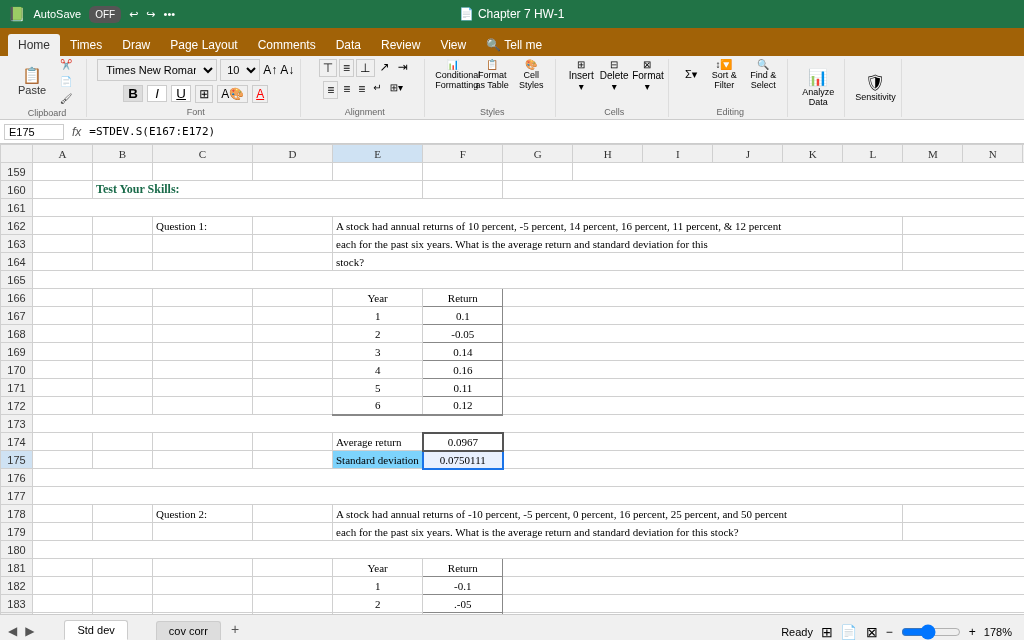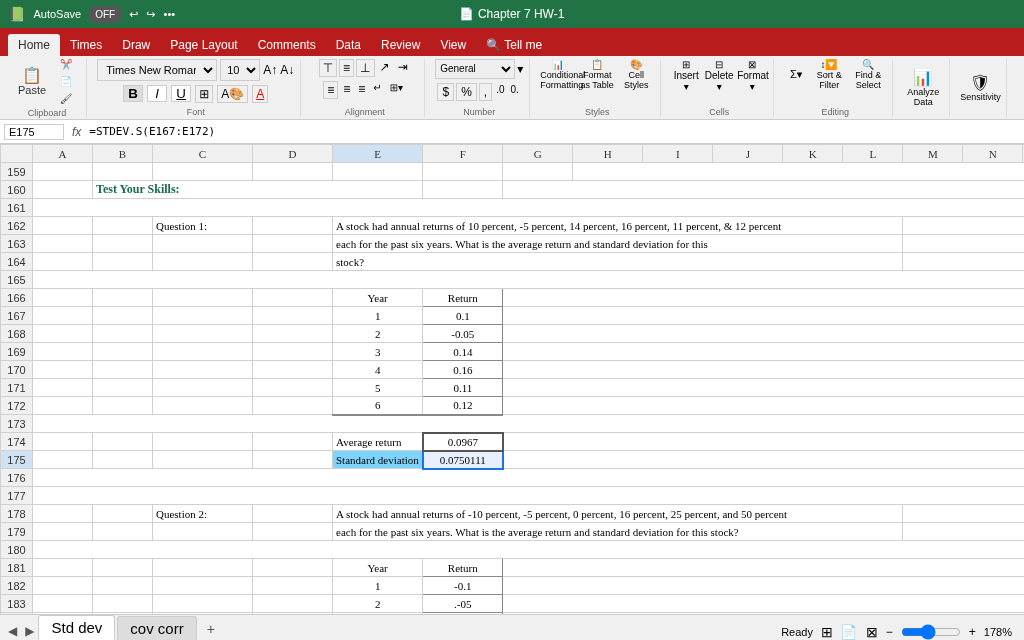--- a/index.html
+++ b/index.html
@@ -14,21 +14,21 @@
       align-items: center;
       justify-content: space-between;
       padding: 0 8px;
     }
     #title-bar .left { display: flex; align-items: center; gap: 8px; font-size: 11px; }
     #title-bar .center { font-size: 12px; font-weight: 500; position: absolute; left: 50%; transform: translateX(-50%); }
     #title-bar .right { display: flex; gap: 12px; font-size: 11px; }
 
     
     #ribbon-tabs {
-      background: #b91c1c;
+      background: #a16207;
       display: flex;
       align-items: flex-end;
       padding: 0 8px;
       height: 28px;
     }
     .ribbon-tab {
       color: white;
       padding: 4px 10px;
       font-size: 12px;
       cursor: pointer;
@@ -194,27 +194,28 @@
       height: 26px;
       background: #f0f0f0;
       border-top: 1px solid #ccc;
       display: flex;
       align-items: flex-end;
       padding: 0 4px;
       gap: 0;
     }
     .sheet-tab {
       padding: 3px 12px;
-      font-size: 15px;
+      font-size: 11px;
       cursor: pointer;
       border: 1px solid #ccc;
       border-bottom: none;
       background: #ddd;
       border-radius: 3px 3px 0 0;
       margin-right: 2px;
+      margin-left: 26px;
     }
     .sheet-tab.active {
       background: white;
       font-weight: 500;
       border-bottom: 1px solid white;
     }
     .add-sheet-btn {
       padding: 3px 8px;
       font-size: 14px;
       cursor: pointer;
@@ -318,36 +319,20 @@
     <div style="display:flex;gap:2px;">
       <span style="cursor:pointer;border:1px solid #ccc;padding:1px 3px;">≡</span>
       <span style="cursor:pointer;padding:1px 3px;">≡</span>
       <span style="cursor:pointer;padding:1px 3px;">≡</span>
       <span style="cursor:pointer;padding:1px 3px;font-size:10px;">↵</span>
       <span style="cursor:pointer;padding:1px 3px;font-size:10px;">⊞▾</span>
     </div>
     <span class="ribbon-group-label">Alignment</span>
   </div>
 
-  <div class="ribbon-group" style="min-width:100px;">
-    <div style="display:flex;align-items:center;gap:2px;margin-bottom:2px;">
-      <select style="border:1px solid #ccc;font-size:10px;width:80px;height:20px;">
-        <option>General</option>
-      </select>
-      <span style="cursor:pointer;">▾</span>
-    </div>
-    <div style="display:flex;gap:2px;">
-      <span style="cursor:pointer;border:1px solid #ccc;padding:1px 4px;">$</span>
-      <span style="cursor:pointer;border:1px solid #ccc;padding:1px 4px;">%</span>
-      <span style="cursor:pointer;border:1px solid #ccc;padding:1px 4px;">,</span>
-      <span style="cursor:pointer;padding:1px 2px;font-size:10px;">.0</span>
-      <span style="cursor:pointer;padding:1px 2px;font-size:10px;">0.</span>
-    </div>
-    <span class="ribbon-group-label">Number</span>
-  </div>
 
   <div class="ribbon-group">
     <div style="display:flex;gap:3px;align-items:center;">
       <div style="cursor:pointer;font-size:10px;text-align:center;width:36px;">
         <div>📊</div>
         <div style="font-size:9px;">Conditional<br>Formatting</div>
       </div>
       <div style="cursor:pointer;font-size:10px;text-align:center;width:36px;">
         <div>📋</div>
         <div style="font-size:9px;">Format<br>as Table</div>

